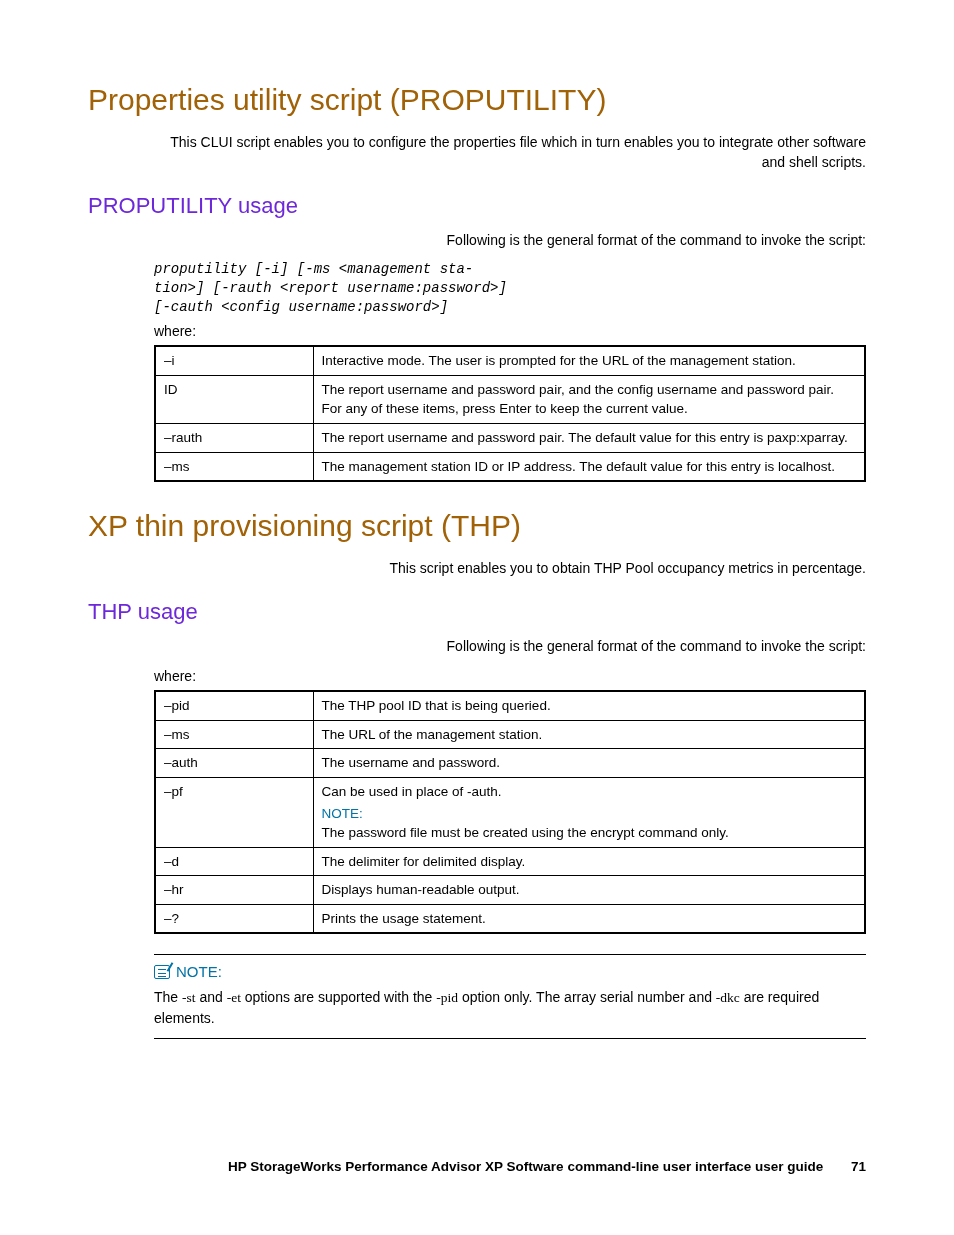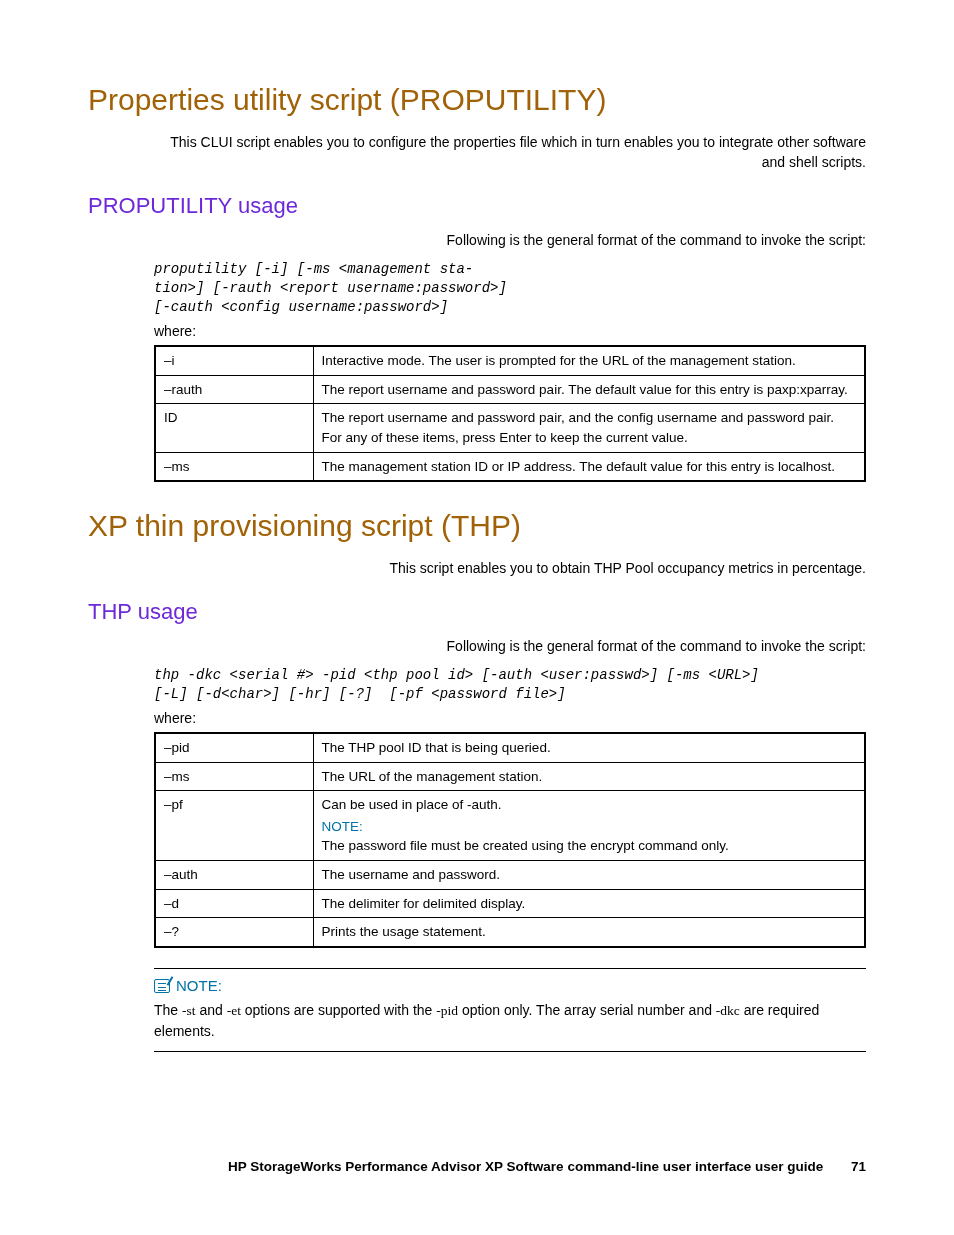--- a/index.html
+++ b/index.html
@@ -124,71 +124,73 @@
 tion&gt;] [-rauth &lt;report username:password&gt;]
 [-cauth &lt;config username:password&gt;]</pre>
   <p>where:</p>
   <table>
     <tbody>
         <tr>
           <td>–i</td>
           <td>Interactive mode. The user is prompted for the URL of the management station.</td>
         </tr>
     <tr>
+          <td>ID</td>
+          <td>The report username and password pair, and the config username and password pair. For any of these items, press Enter to keep the current value.</td>
+        </tr>
+    <tr>
           <td>–rauth</td>
           <td>The report username and password pair. The default value for this entry is paxp:xparray.</td>
         </tr>
     <tr>
-          <td>ID</td>
-          <td>The report username and password pair, and the config username and password pair. For any of these items, press Enter to keep the current value.</td>
-        </tr>
-    <tr>
           <td>–ms</td>
           <td>The management station ID or IP address. The default value for this entry is localhost.</td>
         </tr>
   </tbody>
     </table>
 </div>
 
 <h1 style="margin-top:22px;">XP thin provisioning script (THP)</h1>
 <div class="body-indent">
   <p class="body">This script enables you to obtain THP Pool occupancy metrics in percentage.</p>
 </div>
 
 <h2>THP usage</h2>
 <div class="body-indent">
   <p class="body">Following is the general format of the command to invoke the script:</p>
-  <pre class="code">thp -dkc &lt;serial #&gt; -pid &lt;thp pool id&gt; [-auth &lt;user:passwd&gt;] [-ms &lt;URL&gt;]
-[-L] [-d&lt;char&gt;] [-hr] [-?]  [-pf &lt;password file&gt;]</pre>
   <p>where:</p>
   <table>
     <tbody>
         <tr>
           <td>–pid</td>
           <td>The THP pool ID that is being queried.</td>
         </tr>
     <tr>
           <td>–ms</td>
           <td>The URL of the management station.</td>
+        </tr>
+    <tr>
+          <td>–auth</td>
+          <td>The username and password.</td>
         </tr>
     <tr>
           <td>–pf</td>
       <td>
         <span>Can be used in place of -auth.</span>
         <span class="note-inline-head">NOTE:</span>
         <span>The password file must be created using the encrypt command only.</span>
       </td>
     </tr>
     <tr>
-          <td>–auth</td>
-          <td>The username and password.</td>
-        </tr>
-    <tr>
           <td>–d</td>
           <td>The delimiter for delimited display.</td>
+        </tr>
+    <tr>
+          <td>–hr</td>
+          <td>Displays human-readable output.</td>
         </tr>
     <tr>
           <td>–?</td>
           <td>Prints the usage statement.</td>
         </tr>
   </tbody>
     </table>
 
   <div class="note-block">
     <div class="note-head">

